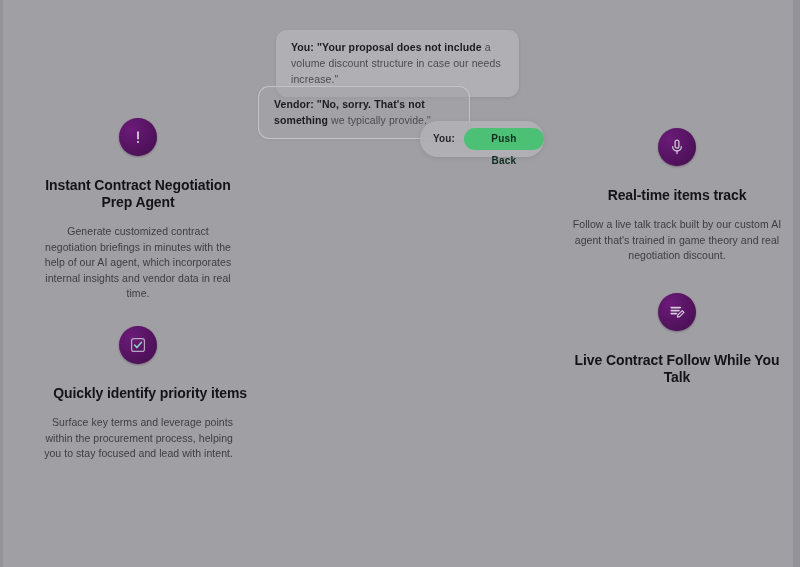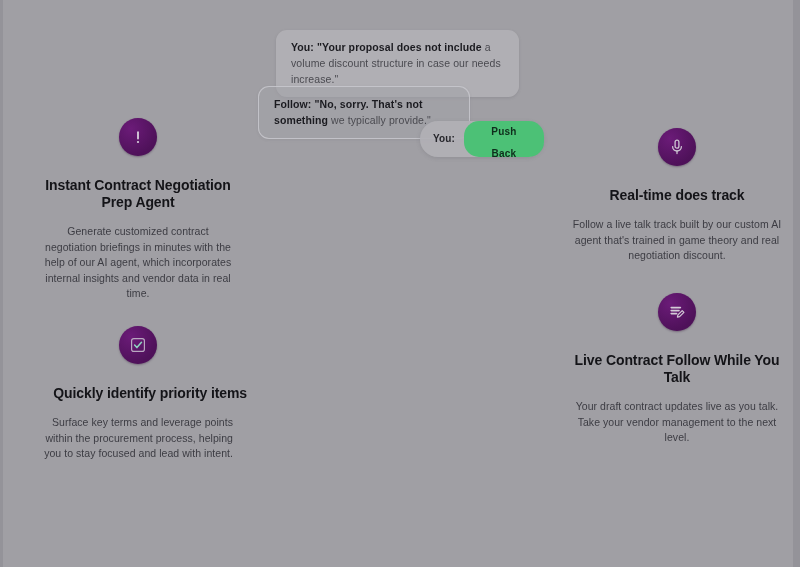--- a/index.html
+++ b/index.html
@@ -88,21 +88,21 @@
     margin-left: 13px;
     margin-right: 9px;
     letter-spacing: .1px;
   }
 
   .push-back-btn {
     background: #4cc176;
     color: #0f2d1c;
     border: none;
     border-radius: 15px;
-    height: 36px;
+    height: 22px;
     padding: 0 14px;
     font-family: "Liberation Sans", sans-serif;
     font-size: 10px;
     font-weight: 700;
     letter-spacing: .2px;
     cursor: pointer;
     line-height: 22px;
   }
 
   
@@ -162,21 +162,21 @@
 <div id="page">
 
   <div class="chat-stack">
 
     <div class="bubble bubble-you">
       <b>You:</b>
       <b>"Your proposal does not include</b><span> a volume discount structure in case our needs increase."</span>
     </div>
 
     <div class="bubble bubble-vendor">
-      <b>Follow:</b>
+      <b>Vendor:</b>
       <b>"No, sorry. That's not something</b><span> we typically provide."</span>
     </div>
 
     <div class="bubble bubble-action">
       <span class="who">You:</span>
       <button class="push-back-btn">Push Back</button>
     </div>
 
   </div>
 
@@ -192,21 +192,21 @@
   </div>
 
   <div class="feature right f2">
     <div class="icon-badge">
       <svg width="20" height="20" viewBox="0 0 20 20" aria-hidden="true">
         <rect x="8.1" y="3.2" width="3.8" height="8.0" rx="1.9" fill="none" stroke="#cdc6d2" stroke-width="1.3"></rect>
         <path d="M5.6 9.6 a4.4 4.4 0 0 0 8.8 0" fill="none" stroke="#cdc6d2" stroke-width="1.3" stroke-linecap="round"></path>
         <line x1="10" y1="14" x2="10" y2="16.6" stroke="#cdc6d2" stroke-width="1.3" stroke-linecap="round"></line>
       </svg>
     </div>
-    <h3 class="feature-title">Real-time does track</h3>
+    <h3 class="feature-title">Real-time items track</h3>
     <p class="feature-body">Follow a live talk track built by our custom AI agent that's trained in game theory and real negotiation discount.</p>
   </div>
 
   <div class="feature left f3">
     <div class="icon-badge">
       <svg width="20" height="20" viewBox="0 0 20 20" aria-hidden="true">
         <rect x="3.6" y="3.6" width="12.8" height="12.8" rx="2.2" fill="none" stroke="#b8a8c0" stroke-width="1.2"></rect>
         <path d="M6.6 10.1 L8.9 12.6 L13.5 7.2" fill="none" stroke="#8fd6c2" stroke-width="1.5" stroke-linecap="round" stroke-linejoin="round"></path>
       </svg>
     </div>
@@ -217,16 +217,15 @@
   <div class="feature right f4">
     <div class="icon-badge">
       <svg width="20" height="20" viewBox="0 0 20 20" aria-hidden="true">
         <line x1="4.2" y1="5.6" x2="13.4" y2="5.6" stroke="#d3cbd7" stroke-width="1.6" stroke-linecap="round"></line>
         <line x1="4.2" y1="8.6" x2="12.0" y2="8.6" stroke="#d3cbd7" stroke-width="1.6" stroke-linecap="round"></line>
         <line x1="4.2" y1="11.6" x2="9.6" y2="11.6" stroke="#d3cbd7" stroke-width="1.6" stroke-linecap="round"></line>
         <path d="M15.2 8.6 L16.9 10.3 L12.6 14.6 L10.4 15.1 L10.9 12.9 Z" fill="none" stroke="#d3cbd7" stroke-width="1.2" stroke-linejoin="round"></path>
       </svg>
     </div>
     <h3 class="feature-title">Live Contract Follow While You Talk</h3>
-    <p class="feature-body">Your draft contract updates live as you talk. Take your vendor management to the next level.</p>
   </div>
 
 </div>
 
 </body></html>

